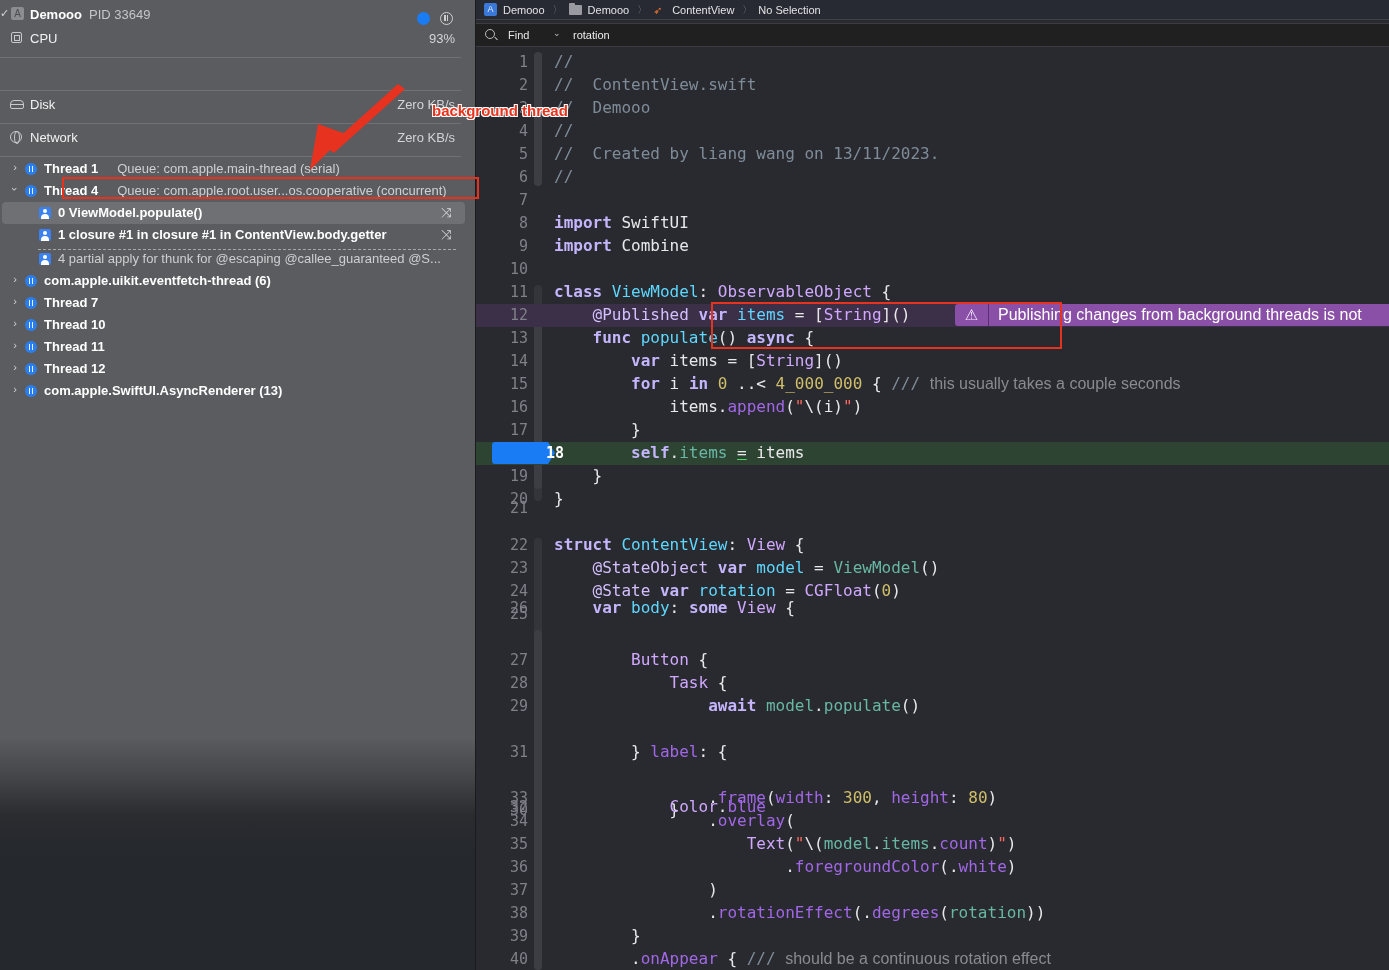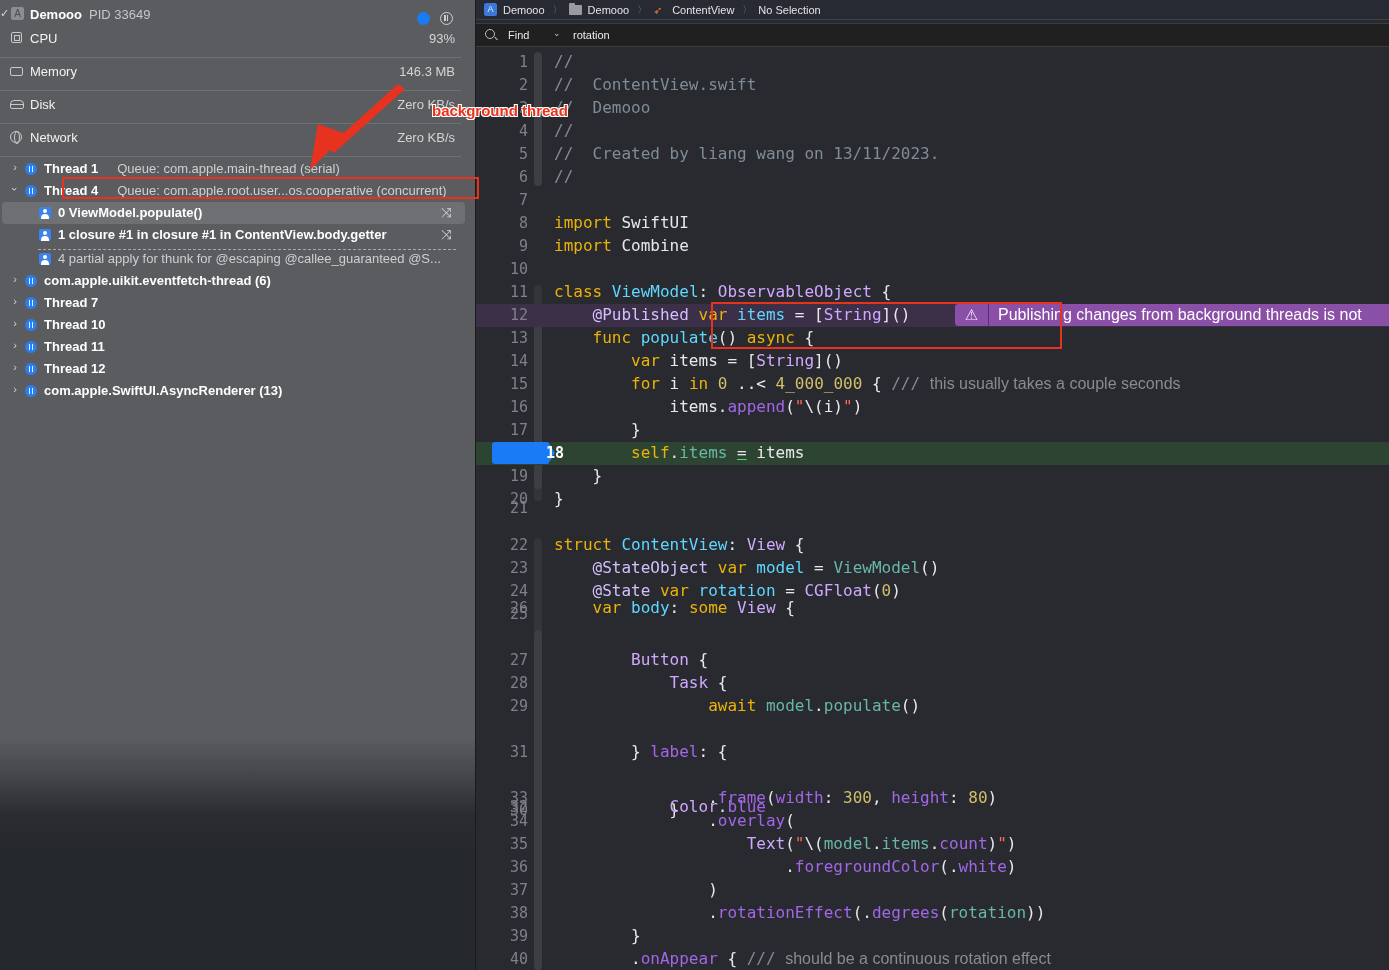--- a/index.html
+++ b/index.html
@@ -86,21 +86,21 @@
   .code-line { position: absolute; left: 0; width: 913px; height: 23px; }
   .code-line.warn-line { background: #3c2f48; }
   .code-line.exec-line { background: #2e4433; }
   .ln { position: absolute; left: 0; width: 52px; text-align: right; top: 2px; color: #7f8088; font-size: 15px; font-family: "DejaVu Sans Mono", monospace; }
   .ln-badge { position: absolute; left: 16px; top: 0; width: 56px; height: 22px; background: #1a7cf5; border-radius: 3px 0 0 3px; }
   .ln-badge::after { content: ""; position: absolute; right: -7px; top: 0; border-left: 7px solid #1a7cf5; border-top: 11px solid transparent; border-bottom: 11px solid transparent; }
   .ln.current { color: #ffffff; font-weight: bold; z-index: 2; margin-left: 36px; }
   .code-text { position: absolute; left: 78px; top: 1px; white-space: pre; color: #e8e8ea; }
   .gutter-ribbon { position: absolute; left: 58px; width: 8px; background: #3d3e44; border-radius: 4px; }
 
-  .kw { color: #eab308; font-weight: normal; }
+  .kw { color: #c4b5fd; font-weight: bold; }
   .cm { color: #7f8c98; }
   .ty { color: #d0a8ff; }
   .tyd { color: #5dd8ff; }
   .fn { color: #67b7a4; }
   .pr { color: #a167e6; }
   .num { color: #d0bf69; }
   .str { color: #fc6a5d; }
   .attr { color: #d4bfff; }
   .doc { color: #8a8a90; font-family: "Liberation Sans", sans-serif; }
 
@@ -129,25 +129,20 @@
     <span class="blue-dot"></span>
     <span class="pause-circ"></span>
   </div>
 
   <div class="gauge-row" style="top:28px;">
     <span class="g-icon cpu-icon"></span>
     <span class="g-label">CPU</span>
     <span class="g-value">93%</span>
   </div>
   <div class="gauge-sep" style="top:57px;"></div>
-  <div class="gauge-row" style="top:61px;">
-    <span class="g-icon mem-icon"></span>
-    <span class="g-label">Memory</span>
-    <span class="g-value">146.3 MB</span>
-  </div>
   <div class="gauge-sep" style="top:90px;"></div>
   <div class="gauge-row" style="top:94px;">
     <span class="g-icon disk-icon"></span>
     <span class="g-label">Disk</span>
     <span class="g-value">Zero KB/s</span>
   </div>
   <div class="gauge-sep" style="top:123px;"></div>
   <div class="gauge-row" style="top:127px;">
     <span class="g-icon net-icon"></span>
     <span class="g-label">Network</span>

